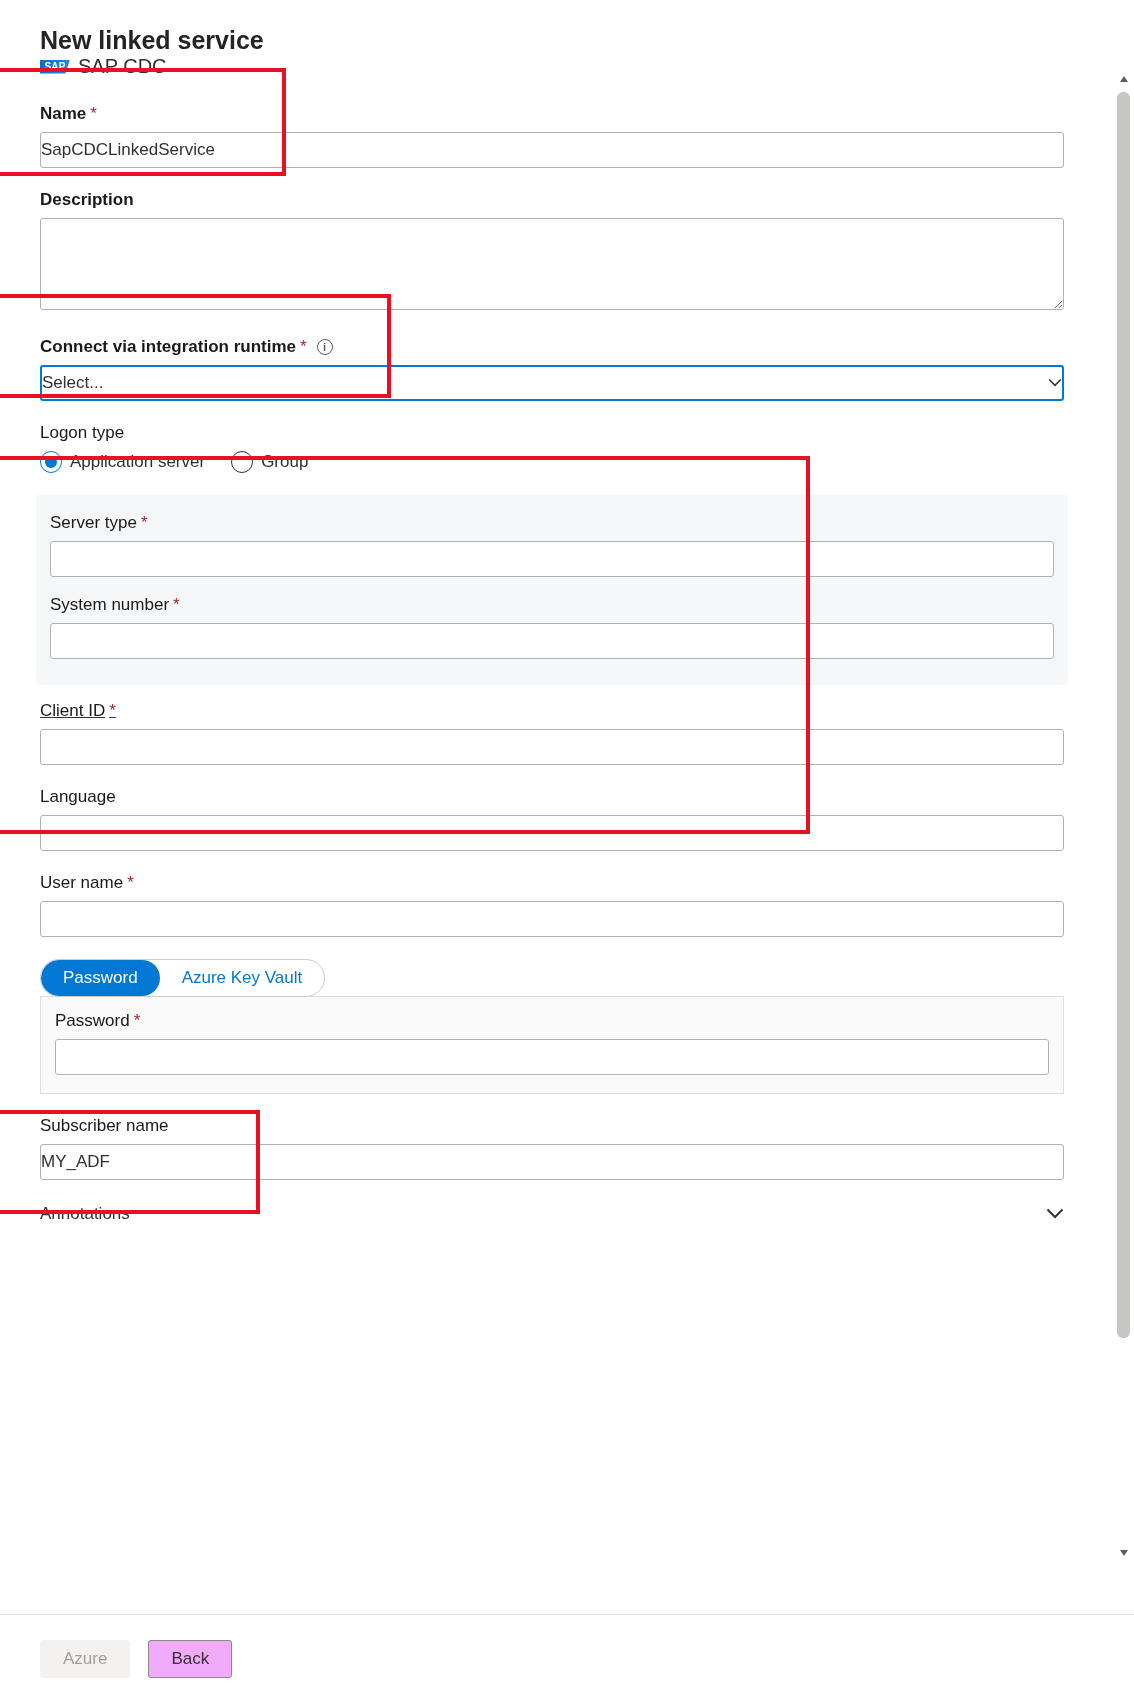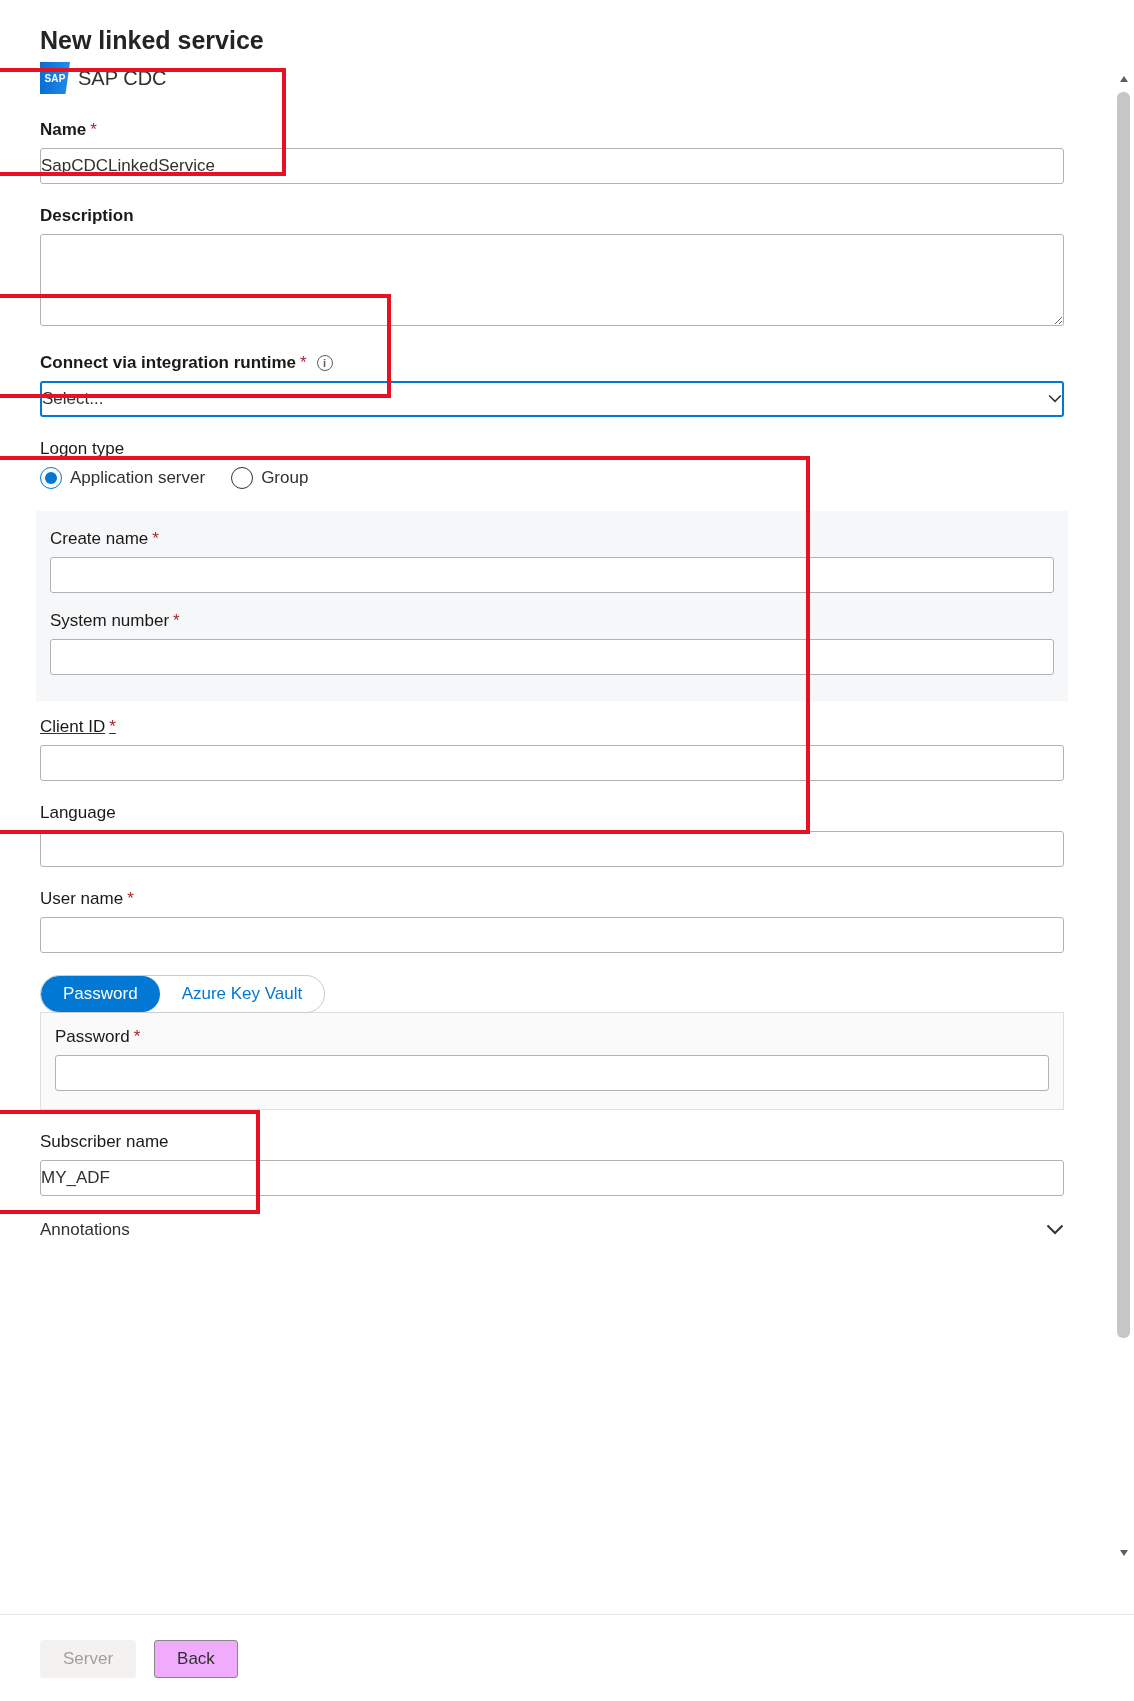--- a/index.html
+++ b/index.html
@@ -14,26 +14,26 @@
       overflow: hidden;
     }
     .scroll-area {
       position: absolute;
       left: 0; top: 0; right: 30px;
       padding: 26px 40px 0 40px;
       height: 1555px;
       overflow: hidden;
     }
     h1.title {
-      font-size: 25px; font-weight: 600; color: #242424; margin-bottom: 7px;
+      font-size: 25px; font-weight: 600; color: #242424; margin-bottom: 0;
     }
     .connector-row { display: flex; align-items: center; gap: 8px; margin-bottom: 26px; }
     .sap-badge {
       display:inline-flex; align-items:center; justify-content:center;
-      width: 30px; height: 32px;
+      width: 30px; height: 14px;
       background: linear-gradient(to right,#0a6ed1 0%,#1f8ced 100%);
       clip-path: polygon(0 0,100% 0,85% 100%,0 100%);
       color:#fff; font-size:10px; font-weight:700; letter-spacing:0.2px;
     }
     .connector-name { font-size: 20px; color:#323130; }
     .field-block { margin-bottom: 22px; position: relative; }
     .field-label { font-size: 17px; font-weight: 600; color:#1b1a19; margin-bottom: 8px; display:flex; align-items:center; gap:4px;}
     .field-label.normal { font-weight: 400; text-align: center; }
     .req { color:#a4262c; font-weight:400; }
     input.text, textarea.text, .select {
@@ -162,21 +162,21 @@
       <div class="radio-opt">
         <span class="radio"></span>
         <span>Group</span>
       </div>
     </div>
   </div>
 
   <div class="subpanel">
     <div class="field-block">
       <div class="field-label normal">
-        <span>Create name</span>
+        <span>Server type</span>
         <span class="req">*</span>
       </div>
       <input class="text" type="text" style="">
     </div>
     <div class="field-block" style="margin-bottom:4px;">
       <div class="field-label normal">
         <span>System number</span>
         <span class="req">*</span>
       </div>
       <input class="text" type="text" style="">
@@ -247,16 +247,16 @@
 </div>
 <div class="scroll-arrow down">
   <svg viewBox="0 0 10 10" width="10" height="10">
       <path d="M5 8 L9 2 L1 2 Z" fill="#605e5c"></path>
     </svg>
 </div>
 
 <div class="footer-sep"></div>
 <div class="footer">
   <div class="footer-left">
-    <button class="btn disabled">Server</button>
+    <button class="btn disabled">Azure</button>
     <button class="btn">Back</button>
   </div>
 </div>
 
 </body></html>

